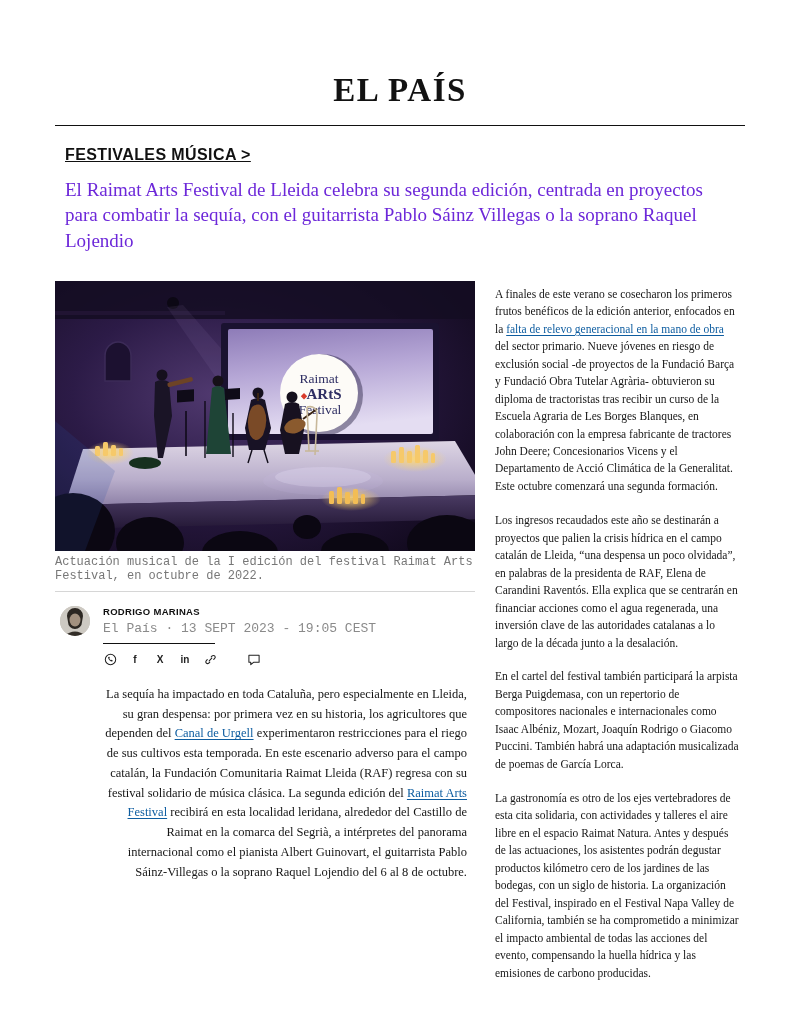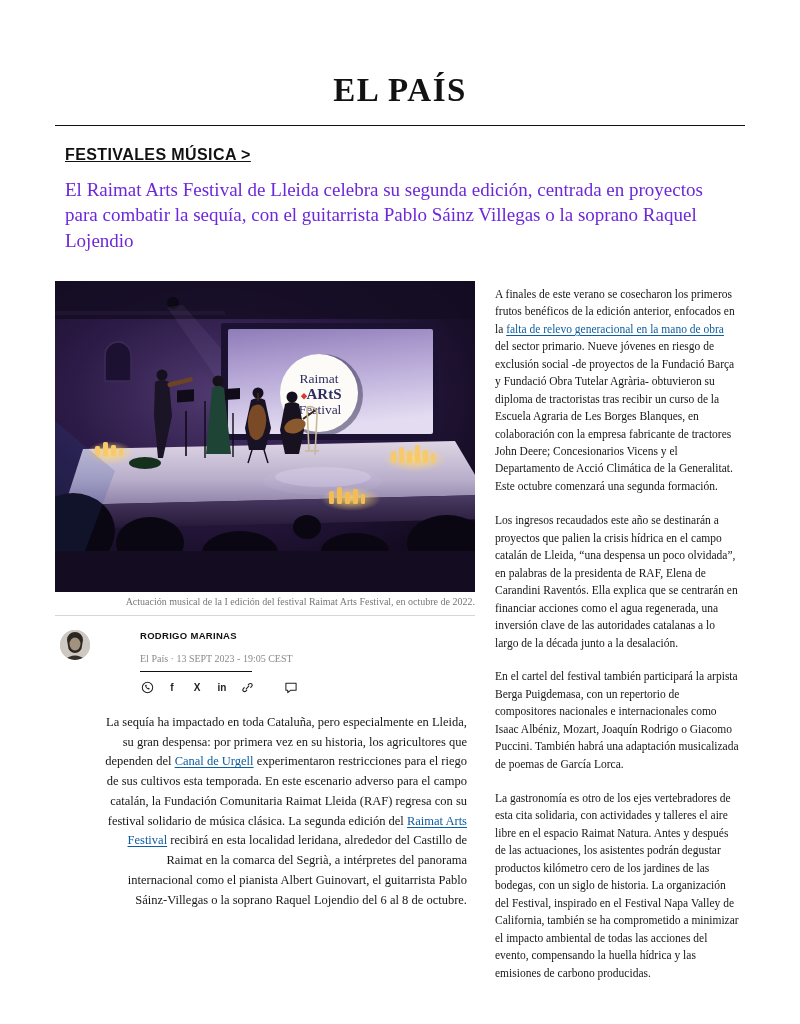--- a/index.html
+++ b/index.html
@@ -38,39 +38,39 @@
     margin-top:13px; font-size:19px; line-height:1.33; color:#6d28d9;
     max-width:690px; font-weight:normal;
   }
 
   
   .main { display:flex; gap:20px; padding:28px 55px 0 55px; }
   .col-left { width:420px; flex:0 0 420px; }
   .col-right { width:245px; flex:0 0 245px; padding-top:5px; }
 
   
-  .photo-wrap { width:420px; height:311px; position:relative; background:#140c20; }
+  .photo-wrap { width:420px; height:270px; position:relative; background:#140c20; }
   .photo-wrap svg { display:block; }
   .caption {
-    font-family:Liberation Serif, serif; font-size:10px; color:#777;
-    text-align:right; margin-top:4px;
+    font-family:Liberation Mono, monospace; font-size:12px; color:#777;
+    margin-top:4px;
   }
   .left-rule { border-bottom:1px solid #d6d6d6; margin-top:8px; }
 
   
-  .byline { display:flex; margin-top:14px; padding-left:5px;gap:37px; }
+  .byline { display:flex; margin-top:14px; padding-left:5px; }
   .avatar { width:30px; height:30px; border-radius:50%; overflow:hidden; flex:0 0 30px; background:#c9c4bc; }
   .by-info { margin-left:13px; }
   .author {
     font-family:"Liberation Sans", sans-serif; font-size:9.5px; font-weight:bold;
     letter-spacing:.3px; color:#111; cursor:pointer;
   }
   .meta {
-    font-family:Liberation Serif, serif; font-size:10px; color:#8a8a8a;
-    margin-top:12px;
+    font-family:Liberation Mono, monospace; font-size:13px; color:#8a8a8a;
+    margin-top:4px;
   }
   .by-rule { border-bottom:1px solid #111; width:112px; margin-top:7px; }
   .share-row { display:flex; align-items:center; gap:11px; margin-top:9px; }
   .share-ic { width:14px; height:14px; display:inline-flex; align-items:center; justify-content:center; cursor:pointer; }
   .share-ic svg { display:block; }
   .share-ic.txt {
     font-family:"Liberation Sans", sans-serif; font-weight:bold; font-size:10px; color:#222;
   }
   .share-gap { width:8px; }
 

